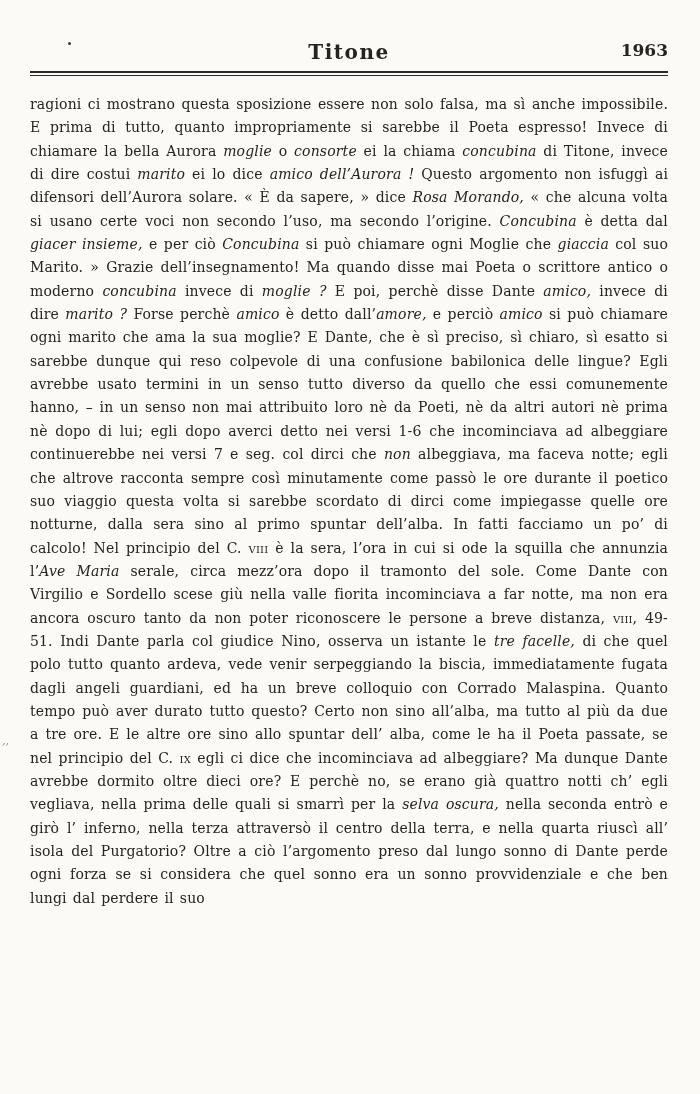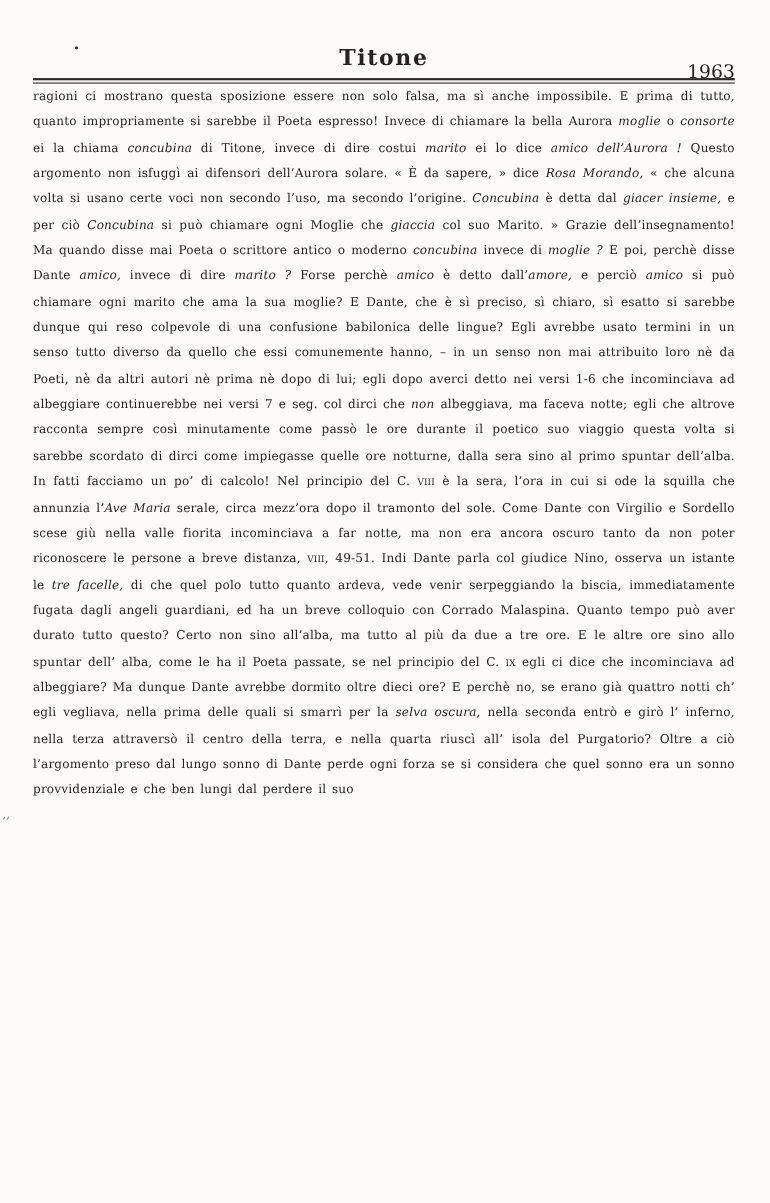--- a/index.html
+++ b/index.html
@@ -25,24 +25,24 @@
     height: 24px;
   }
   .running-title {
     text-align: center;
     font-weight: bold;
     font-size: 20px;
     letter-spacing: 1.5px;
   }
   .page-number {
     position: absolute;
-    top: 56px;
+    top: 40px;
     right: 0;
     font-size: 17px;
-    font-weight: normal;
+    font-weight: bold;
   }
   .ink-speck {
     position: absolute;
     left: 68px;
     top: 42px;
     width: 3px;
     height: 3px;
     border-radius: 50%;
     background: #3a3733;
   }
@@ -50,21 +50,22 @@
     height: 2px;
     background: #2c2a26;
     margin-top: 7px;
   }
   .rule-thin {
     height: 1px;
     background: #2c2a26;
     margin-top: 2px;
   }
   .body-text {
-    font-size: 11px;
+    margin-top: 17px;
+    font-size: 14px;
     line-height: 23.35px;
     text-align: justify;
     word-spacing: 1.5px;
     letter-spacing: 0.15px;
   }
   .body-text .it { font-style: italic; }
   .body-text .sc { font-variant: small-caps; }
   .margin-mark {
     position: absolute;
     left: 2px;

